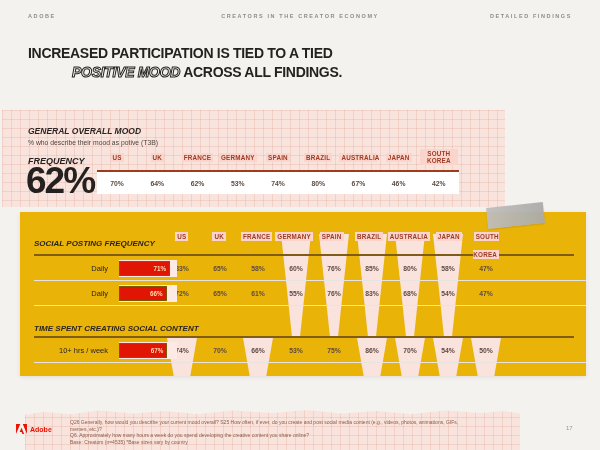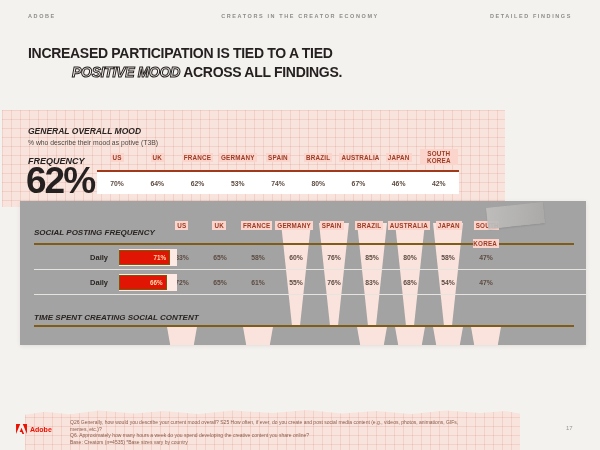--- a/index.html
+++ b/index.html
@@ -42,32 +42,32 @@
   .mood-rule{height:2px;background:#a03a1b;}
   .mood-vals{background:#ffffff;height:22px;align-items:center;display:flex;}
   .val{font-size:6.8px;font-weight:bold;color:#5d4b41;}
 
   
   .tape{position:absolute;left:487px;top:205px;width:57px;height:21px;
         background:linear-gradient(100deg,#c0bfbd,#abaaa8);transform:rotate(-6deg);
         opacity:.95;z-index:6;box-shadow:0 1px 2px rgba(0,0,0,.12);}
 
   
-  .card{position:absolute;left:20px;top:201px;width:566px;height:144px;background:#a3a3a3;
+  .card{position:absolute;left:20px;top:212px;width:566px;height:164px;background:#eab308;
         box-shadow:0 1px 4px rgba(60,40,30,.10);overflow:hidden;}
   .card-inner{position:relative;z-index:1;padding:20px 0 0 14px;}
   .funnel{position:absolute;width:34px;background:#fbe3dd;
           clip-path:polygon(6% 0,94% 0,62% 100%,38% 100%);z-index:0;}
   .f1{top:22px;height:102px;}
   .f2{top:126px;height:62px;}
 
   .trow{display:flex;align-items:center;height:24px;border-bottom:1px solid #e7e3df;}
   .thead-row{height:22px;border-bottom:none;}
   .rule-brown{height:2px;background:#7f5d18;margin-right:12px;}
-  .tlabel{width:80px;text-align:right;padding-right:6px;font-size:7.5px;font-weight:bold;
+  .tlabel{width:80px;text-align:right;padding-right:6px;font-size:7.5px;font-weight:normal;
           color:#2a2422;box-sizing:border-box;}
   .thead-left{width:129px;font-size:8px;font-weight:bold;font-style:italic;color:#2a2422;}
   .tbar{position:relative;width:49px;height:15px;}
   .bar-back{position:absolute;left:5px;top:-1px;width:58px;height:17px;background:#fdeae5;}
   .bar-fill{position:absolute;left:5px;top:0;height:15px;background:#e11503;border:1px solid #7e5607;
             box-sizing:border-box;display:flex;align-items:center;justify-content:flex-end;
             padding-right:3px;font-size:6.3px;font-weight:bold;color:#ffddb0;}
   .tcols{display:flex;width:342px;}
   .tcol{flex:1;text-align:center;}
   .t2title{display:flex;align-items:center;height:16px;margin-top:14px;}
@@ -226,20 +226,40 @@
           <div class="tcol val">47%</div>
         </div>
       </div>
 
 
       <div class="t2title">
         <div class="sec-title">TIME SPENT CREATING SOCIAL CONTENT</div>
       </div>
       <div class="rule-brown"></div>
 
+      <div class="trow">
+        <div class="tlabel">10+ hrs / week</div>
+        <div class="tbar">
+          <div class="bar-back"></div>
+          <div class="bar-fill" style="width: 48.24px;">
+              <span>67%</span>
+            </div>
+        </div>
+        <div class="tcols">
+          <div class="tcol val">74%</div>
+          <div class="tcol val">70%</div>
+          <div class="tcol val">66%</div>
+          <div class="tcol val">53%</div>
+          <div class="tcol val">75%</div>
+          <div class="tcol val">86%</div>
+          <div class="tcol val">70%</div>
+          <div class="tcol val">54%</div>
+          <div class="tcol val">50%</div>
+        </div>
+      </div>
 
     </div>
   </div>
 
   <div class="strip graph"></div>
 
   <div class="adobe">
     <svg viewBox="0 0 24 22">
       <path fill="#eb1000" d="M14.8 0H24v22L14.8 0zM9.2 0H0v22L9.2 0zM12 8.1L17.85 22h-3.84l-1.75-4.4H7.95L12 8.1z"></path>
     </svg>

